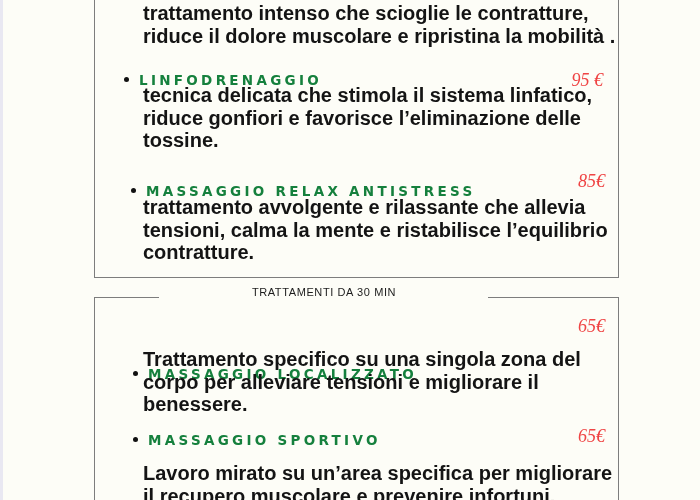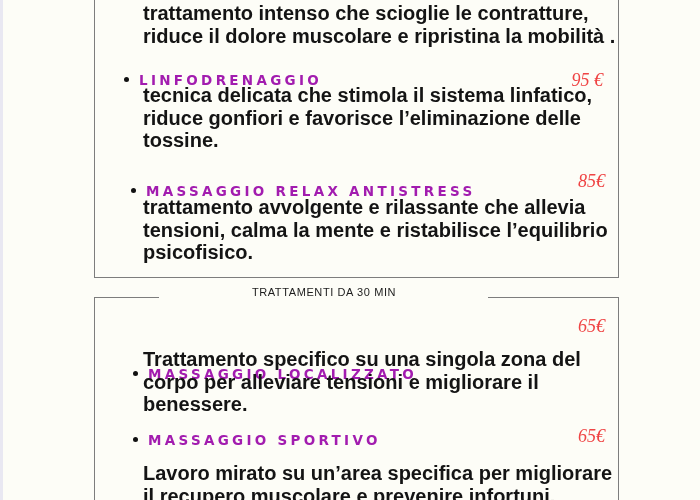--- a/index.html
+++ b/index.html
@@ -32,21 +32,21 @@
       position: absolute; left: 160px; top: 286px; width: 328px;
       text-align: center; font-size: 11px; letter-spacing: 0.6px;
       color: #1c1c1c; font-family: Liberation Sans, sans-serif; font-weight: normal;
     }
     .desc {
       position: absolute; left: 143px; font-size: 20px; font-weight: bold;
       color: #141414; line-height: 22.5px; white-space: pre-line;
     }
     .item-title {
       position: absolute; font-family: "DejaVu Sans", sans-serif; font-weight: bold;
-      font-size: 13.5px; letter-spacing: 3.3px; color: #a21caf;
+      font-size: 13.5px; letter-spacing: 3.3px; color: #15803d;
     }
     .bullet {
       display: inline-block; width: 5px; height: 5px; border-radius: 50%;
       background: #111; vertical-align: middle; margin-right: 10px; position: relative; top: -2px;
     }
     .price {
       position: absolute; font-family: "Liberation Serif", serif; font-style: italic;
       font-size: 18px; color: #ef4444; text-align: right; width: 60px;
     }
   </style>
@@ -67,21 +67,21 @@
 <div class="desc" style="top: 84px;">tecnica delicata che stimola il sistema linfatico,
 riduce gonfiori e favorisce l’eliminazione delle
 tossine.</div>
 
 <div class="item-title" style="left: 131px; top: 183px;">
   <span class="bullet"></span><span>MASSAGGIO RELAX ANTISTRESS</span>
 </div>
 <div class="price" style="left: 545px; top: 171px;">85€</div>
 <div class="desc" style="top: 196px;">trattamento avvolgente e rilassante che allevia
 tensioni, calma la mente e ristabilisce l’equilibrio
-psicofisico.</div>
+contratture.</div>
 
 <div class="hline hline-left"></div>
 <div class="section-title">TRATTAMENTI DA 30 MIN</div>
 <div class="hline hline-right"></div>
 
 <div class="box box-bottom"></div>
 
 <div class="item-title" style="left: 133px; top: 318px; margin-top: 48px;">
   <span class="bullet"></span><span>MASSAGGIO LOCALIZZATO</span>
 </div>

